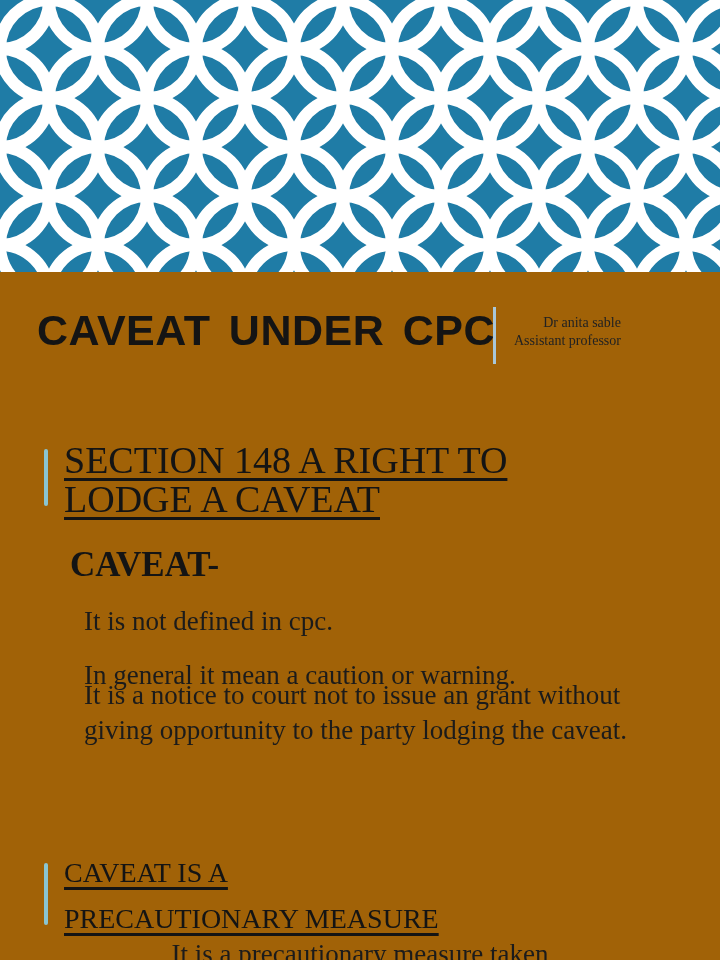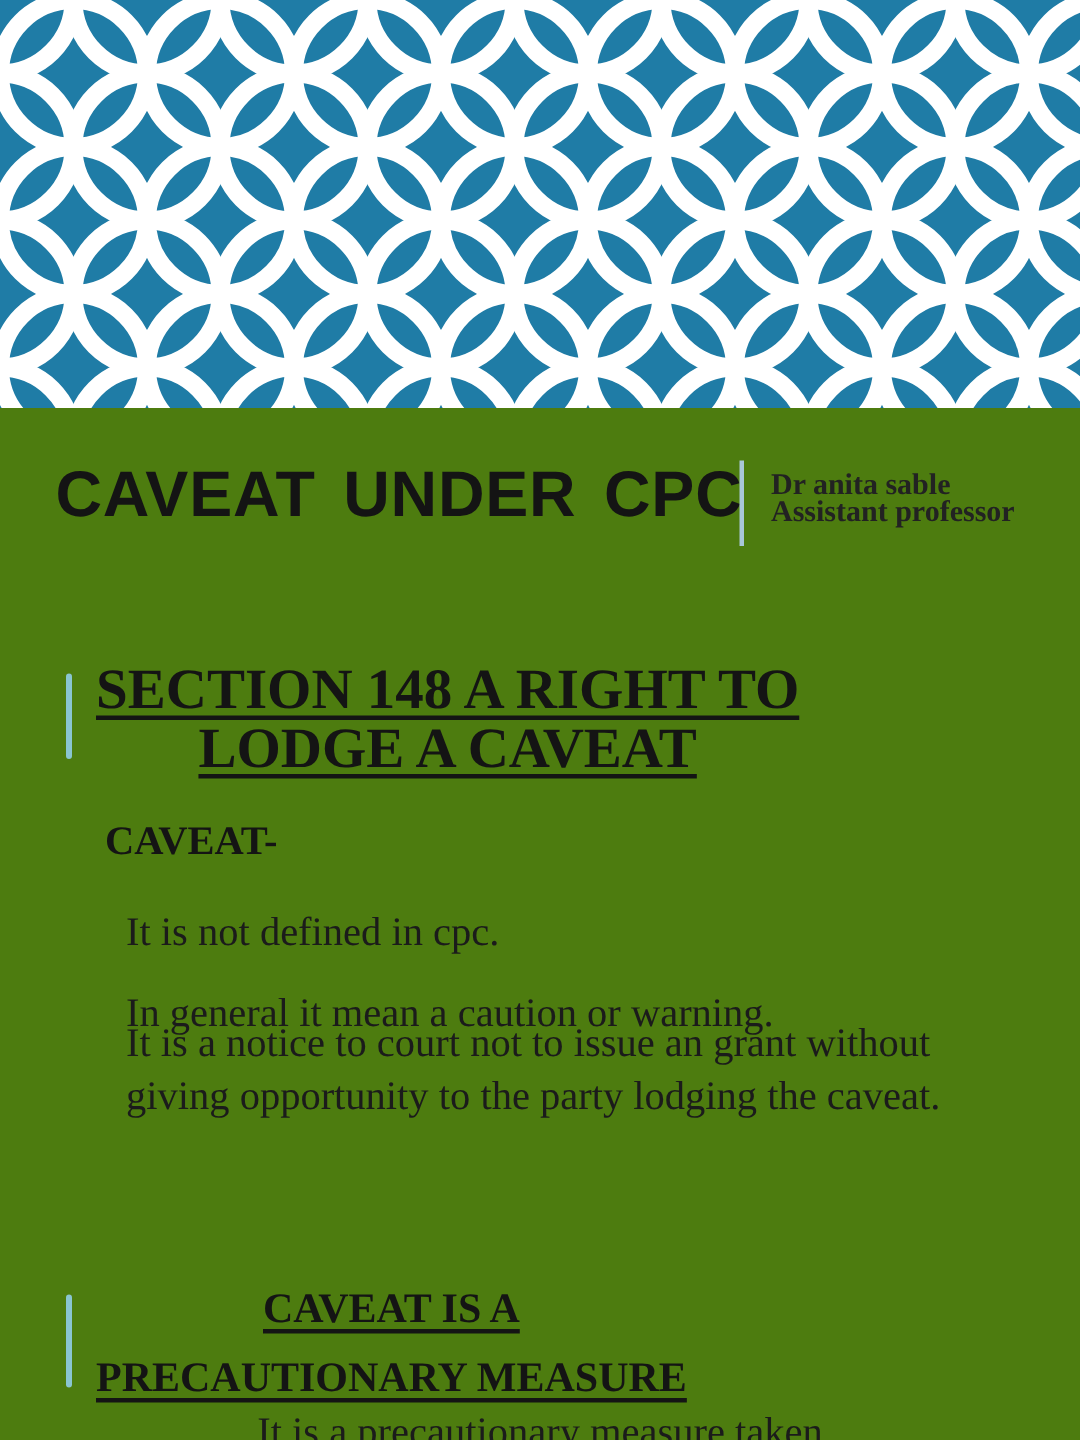--- a/index.html
+++ b/index.html
@@ -1,42 +1,42 @@
 <!DOCTYPE html>
 <html><head>
 <meta charset="utf-8">
 <style>
   html,body{margin:0;padding:0;background:#ffffff;}
-  .page{position:relative;width:720px;height:960px;background:#4d7c0f;overflow:hidden;
+  .page{position:relative;width:720px;height:960px;background:#a16207;overflow:hidden;
         font-family:"Liberation Serif",serif;color:#161616;}
 
   
   .banner{position:absolute;left:0;top:0;width:720px;height:272px;overflow:hidden;}
   .banner svg{display:block;}
 
   
   .page-title{position:absolute;left:37px;top:309px;margin:0;
               font-family:"Liberation Sans",sans-serif;font-weight:700;
               font-size:43px;line-height:1;letter-spacing:.5px;word-spacing:6px;color:#141414;}
   .title-divider{position:absolute;left:493px;top:307px;width:3px;height:57px;background:#a9c7d8;}
-  .author{position:absolute;left:514px;top:314px;font-weight:700;font-size:20px;line-height:18px;color:#222222;}
+  .author{position:absolute;left:514px;top:314px;font-weight:400;font-size:14px;line-height:18px;color:#222222;text-align:right;}
 
   
   .accent-bar{position:absolute;left:44px;width:4px;background:#8ac5d1;border-radius:2px;}
   .bar1{top:449px;height:57px;}
   .bar2{top:863px;height:62px;}
 
   
-  .sec-heading{position:absolute;left:64px;margin:0;font-weight:700;white-space:pre-line;
+  .sec-heading{position:absolute;left:64px;margin:0;font-weight:400;white-space:pre-line;
                color:#141414;text-decoration:underline;text-decoration-thickness:3px;
-               text-underline-offset:5px;text-decoration-color:#141414;text-align:center;}
+               text-underline-offset:5px;text-decoration-color:#141414;}
   .h-s1{top:441px;font-size:38px;line-height:39px;}
   .h-s2{top:850px;font-size:28px;line-height:46px;}
 
-  .subheading{position:absolute;left:70px;top:547px;margin:0;font-weight:700;font-size:27px;line-height:1;color:#141414;}
+  .subheading{position:absolute;left:70px;top:547px;margin:0;font-weight:700;font-size:35px;line-height:1;color:#141414;}
 
   
   .body-p{position:absolute;left:68px;width:568px;margin:16px;font-size:27px;line-height:35px;color:#1b1b1b;}
   .p1{top:588px;}
   .p2{top:642px;}
   .p3{top:662px;white-space:pre-line;}
 
   .partial-p{position:absolute;left:0;top:937px;width:720px;margin:0;text-align:center;
              font-size:27px;line-height:35px;color:#1b1b1b;}
 </style>

